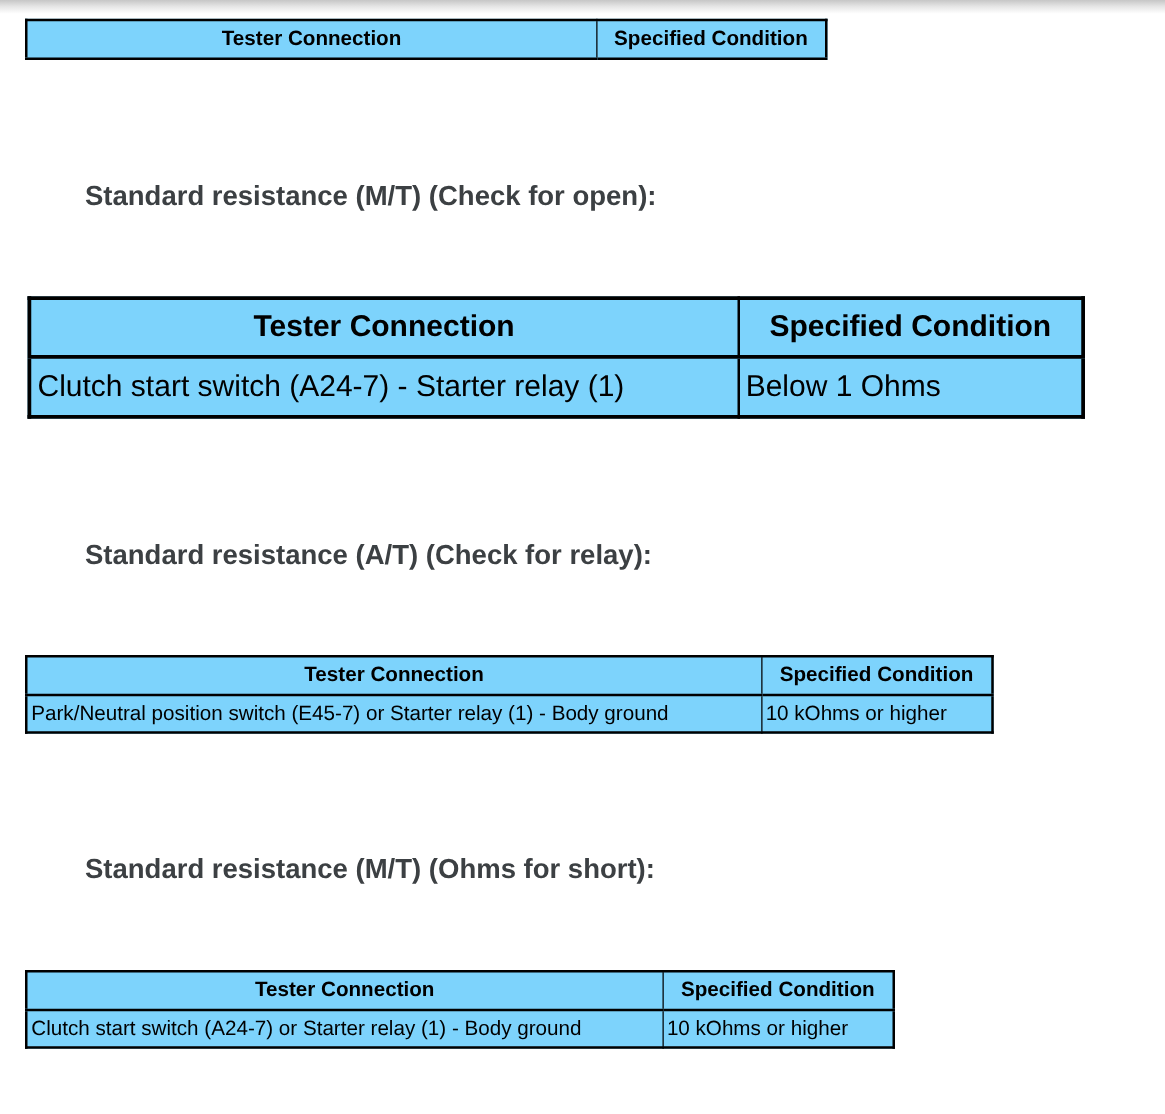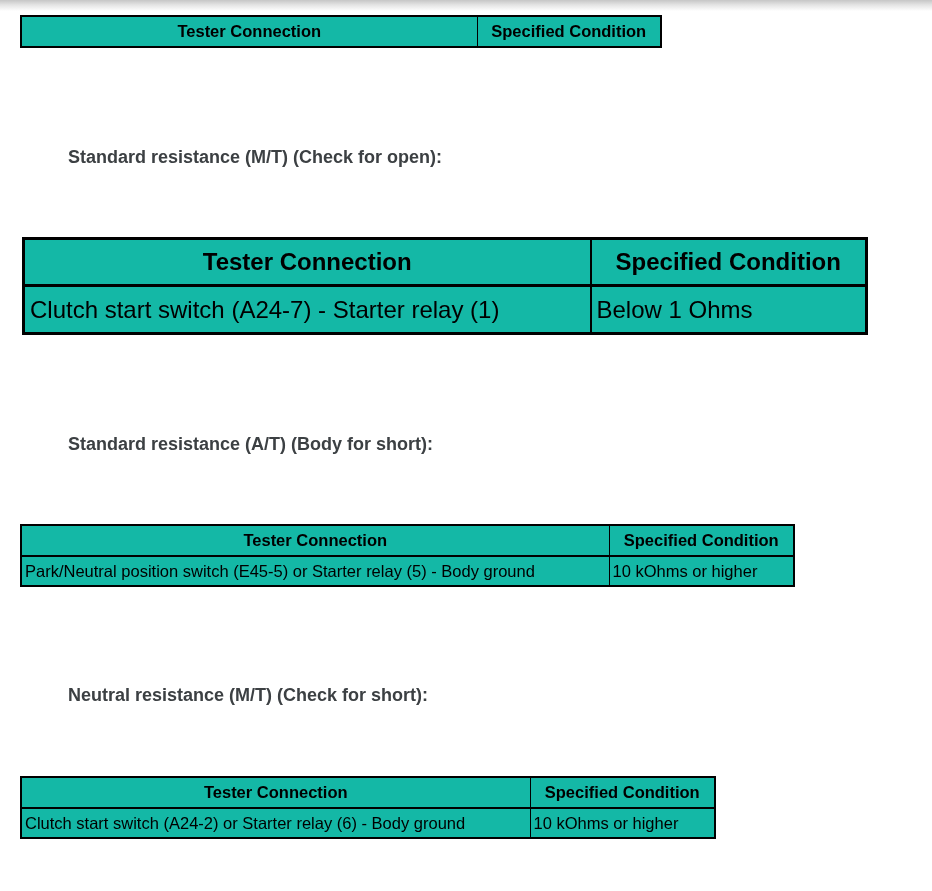--- a/index.html
+++ b/index.html
@@ -17,21 +17,21 @@
   }
   .top-bar {
     width: 932px;
     height: 11px;
     background: linear-gradient(to bottom, #c6c6c6 0%, #e4e4e4 45%, #ffffff 100%);
   }
 
   table {
     border-collapse: collapse;
     table-layout: fixed;
-    background: #14b8a6;
+    background: #7dd3fc;
   }
   th, td {
     overflow: hidden;
     white-space: nowrap;
     font-weight: normal;
   }
 
   
   .tbl-small {
     border: 2px solid #000000;
@@ -79,21 +79,21 @@
   .tbl-3 { margin: 69px 0 0 20px; width: 773px; }
   .tbl-4 { margin: 70px 0 0 20px; width: 694px; }
 
   .tbl-1 .col-tester { width: 456px; } .tbl-1 .col-cond { width: 184px; }
   .tbl-2 .col-tester { width: 567px; } .tbl-2 .col-cond { width: 276px; }
   .tbl-3 .col-tester { width: 588px; } .tbl-3 .col-cond { width: 185px; }
   .tbl-4 .col-tester { width: 509px; } .tbl-4 .col-cond { width: 185px; }
 
   .section-heading {
     margin: 98px 0 0 68px;
-    font-size: 18px;
+    font-size: 22px;
     line-height: 22px;
     font-weight: bold;
     color: #3c4043;
   }
   .h-2 { margin-top: 98px; }
   .h-3 { margin-top: 97px; }
 </style>
 </head>
 <body>
 
@@ -124,49 +124,49 @@
     <th>Tester Connection</th>
     <th>Specified Condition</th>
   </tr>
   <tr>
     <td>Clutch start switch (A24-7) - Starter relay (1)</td>
     <td>Below 1 Ohms</td>
   </tr>
 </tbody>
   </table>
 
-<div class="section-heading h-2">Standard resistance (A/T) (Body for short):</div>
+<div class="section-heading h-2">Standard resistance (A/T) (Check for relay):</div>
 
 <table class="tbl-small tbl-3">
   <colgroup>
       <col class="col-tester">
       <col class="col-cond">
     </colgroup>
   <tbody>
       <tr>
     <th>Tester Connection</th>
     <th>Specified Condition</th>
   </tr>
   <tr>
-    <td>Park/Neutral position switch (E45-5) or Starter relay (5) - Body ground</td>
+    <td>Park/Neutral position switch (E45-7) or Starter relay (1) - Body ground</td>
     <td>10 kOhms or higher</td>
   </tr>
 </tbody>
   </table>
 
-<div class="section-heading h-3">Neutral resistance (M/T) (Check for short):</div>
+<div class="section-heading h-3">Standard resistance (M/T) (Ohms for short):</div>
 
 <table class="tbl-small tbl-4">
   <colgroup>
       <col class="col-tester">
       <col class="col-cond">
     </colgroup>
   <tbody>
       <tr>
     <th>Tester Connection</th>
     <th>Specified Condition</th>
   </tr>
   <tr>
-    <td>Clutch start switch (A24-2) or Starter relay (6) - Body ground</td>
+    <td>Clutch start switch (A24-7) or Starter relay (1) - Body ground</td>
     <td>10 kOhms or higher</td>
   </tr>
 </tbody>
   </table>
 
 </body></html>

